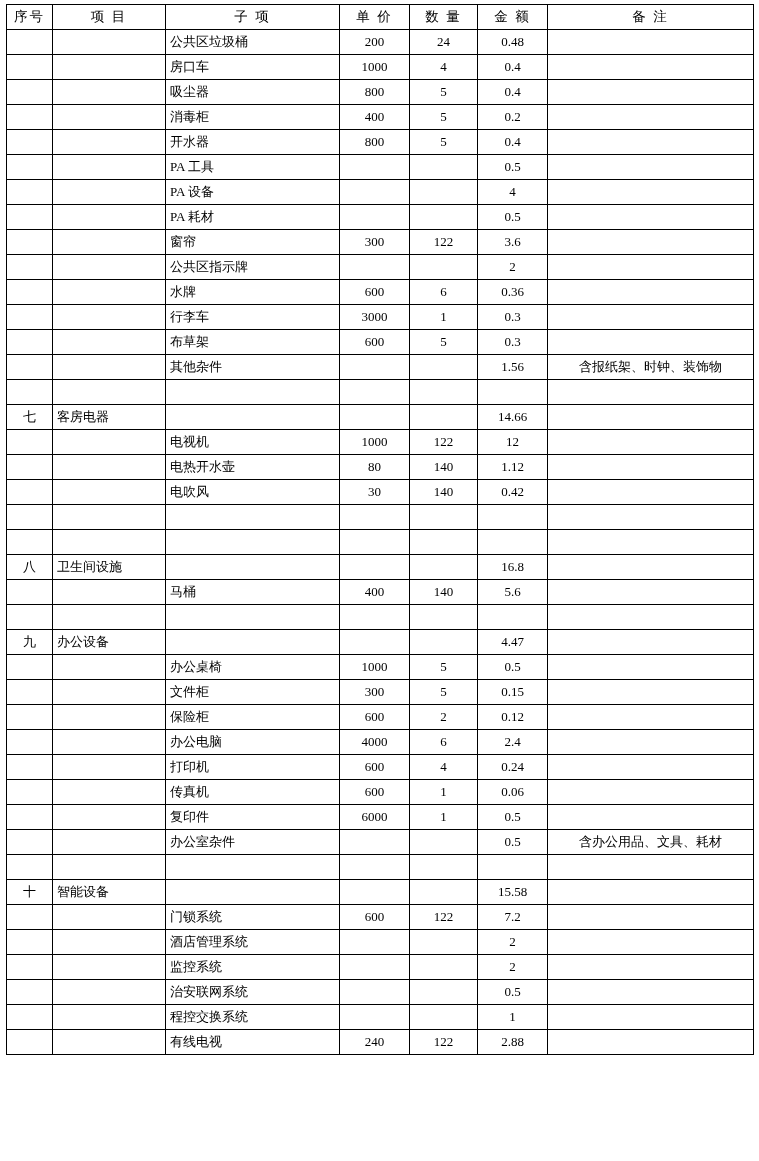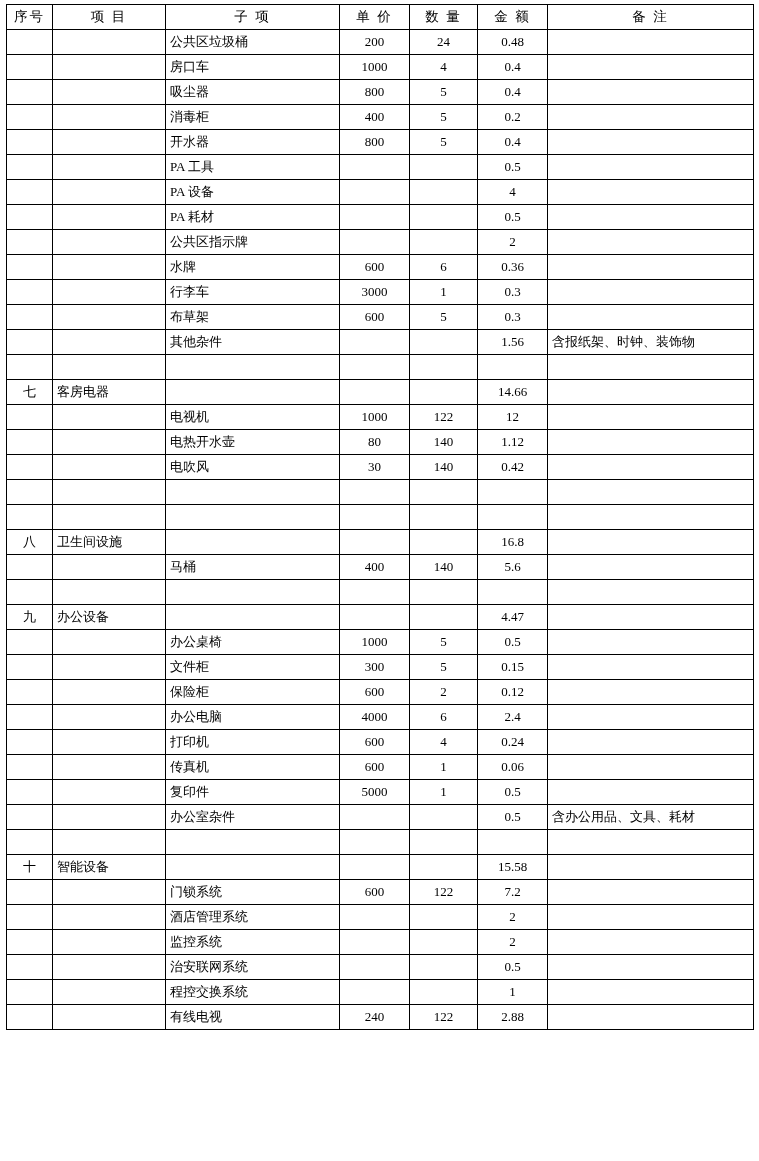--- a/index.html
+++ b/index.html
@@ -44,21 +44,21 @@
   col.c-note  { width: 206px; }
 
   .head td {
     text-align: center;
     height: 26px;
     letter-spacing: 2px;
     font-size: 13.5px;
   }
   .c-center { text-align: center; }
   .sub-cell { text-align: left; padding-left: 6px; }
-  .note-cell { text-align: left; padding-left: 6px; line-height: 1.55; margin-top: 20px; }
+  .note-cell { text-align: center; padding-left: 6px; line-height: 1.55; margin-top: 20px; }
   .blank-row td { height: 24px; }
   .tall-row td { height: 48px; }
   .group-label { text-align: left; padding-left: 10px; }
   .seq { text-align: center; }
 </style>
 </head>
 <body>
 
 <div class="page">
   <table class="budget">
@@ -151,20 +151,29 @@
           <td class="group-label"></td>
           <td class="sub-cell">PA 耗材</td>
           <td class="c-center"></td>
           <td class="c-center"></td>
           <td class="c-center">0.5</td>
           <td class="note-cell"></td>
         </tr>
         <tr>
           <td class="seq"></td>
           <td class="group-label"></td>
+          <td class="sub-cell">窗帘</td>
+          <td class="c-center">300</td>
+          <td class="c-center">122</td>
+          <td class="c-center">3.6</td>
+          <td class="note-cell"></td>
+        </tr>
+        <tr>
+          <td class="seq"></td>
+          <td class="group-label"></td>
           <td class="sub-cell">公共区指示牌</td>
           <td class="c-center"></td>
           <td class="c-center"></td>
           <td class="c-center">2</td>
           <td class="note-cell"></td>
         </tr>
         <tr>
           <td class="seq"></td>
           <td class="group-label"></td>
           <td class="sub-cell">水牌</td>
@@ -350,21 +359,21 @@
           <td class="sub-cell">传真机</td>
           <td class="c-center">600</td>
           <td class="c-center">1</td>
           <td class="c-center">0.06</td>
           <td class="note-cell"></td>
         </tr>
         <tr>
           <td class="seq"></td>
           <td class="group-label"></td>
           <td class="sub-cell">复印件</td>
-          <td class="c-center">5000</td>
+          <td class="c-center">6000</td>
           <td class="c-center">1</td>
           <td class="c-center">0.5</td>
           <td class="note-cell"></td>
         </tr>
         <tr>
           <td class="seq"></td>
           <td class="group-label"></td>
           <td class="sub-cell">办公室杂件</td>
           <td class="c-center"></td>
           <td class="c-center"></td>

